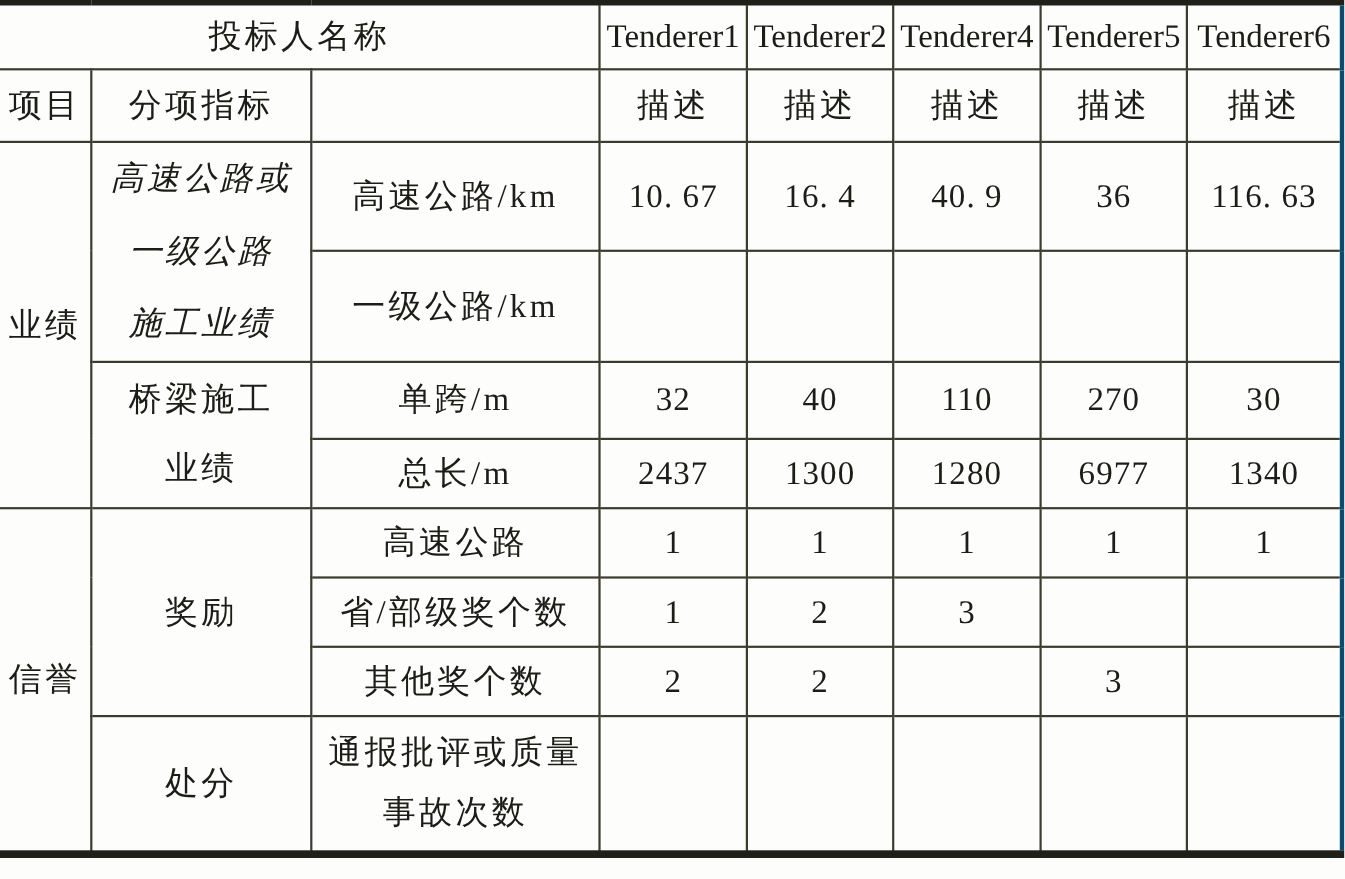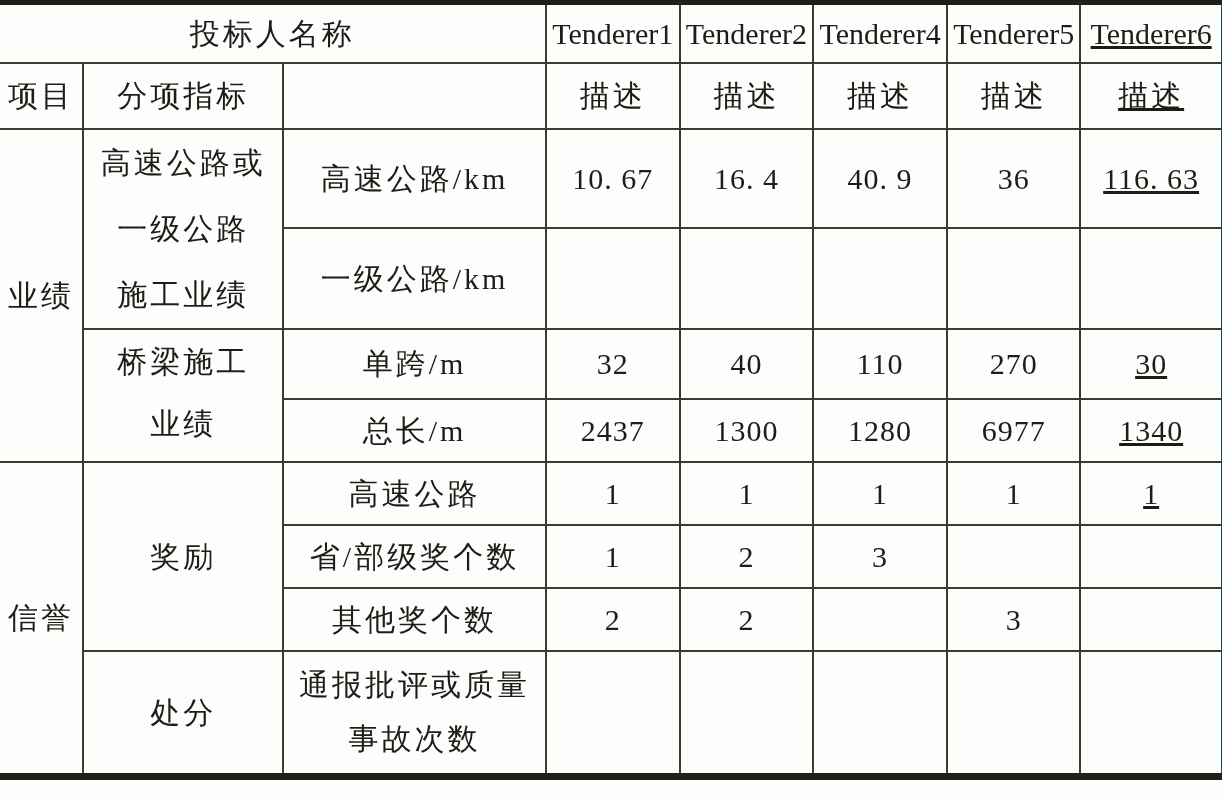--- a/index.html
+++ b/index.html
@@ -29,28 +29,28 @@
   table.tender td {
     border: 2px solid #3b3b2f;
     text-align: center;
     vertical-align: middle;
     font-size: 30px;
     line-height: 1.5;
     padding: 0 2px;
     overflow: hidden;
   }
   table.tender td:first-child { border-left: none; }
-  table.tender td:last-child  { border-right: 1px solid #0c4a6e; text-decoration: underline; }
+  table.tender td:last-child  { border-right: 4px solid #0c4a6e; }
 
   .cjk { letter-spacing: 3px; }
   .tname { font-size: 29px; letter-spacing: 0px; }
   .num { letter-spacing: 1px; margin-left: 44px; }
 
-  .multiline-3 div { line-height: 66px; }
-  .multiline-2 div { line-height: 62px; font-family: Liberation Mono, monospace; }
+  .multiline-3 div { line-height: 66px; font-style: italic; }
+  .multiline-2 div { line-height: 62px; }
   .multiline-2-tight div { line-height: 54px; }
 
   tr.r1  { height: 60px; }
   tr.r2  { height: 66px; border-radius: 13px; }
   tr.r3  { height: 95px; }
   tr.r4  { height: 96px; }
   tr.r5  { height: 70px; }
   tr.r6  { height: 63px; }
   tr.r7  { height: 63px; }
   tr.r8  { height: 63px; }

